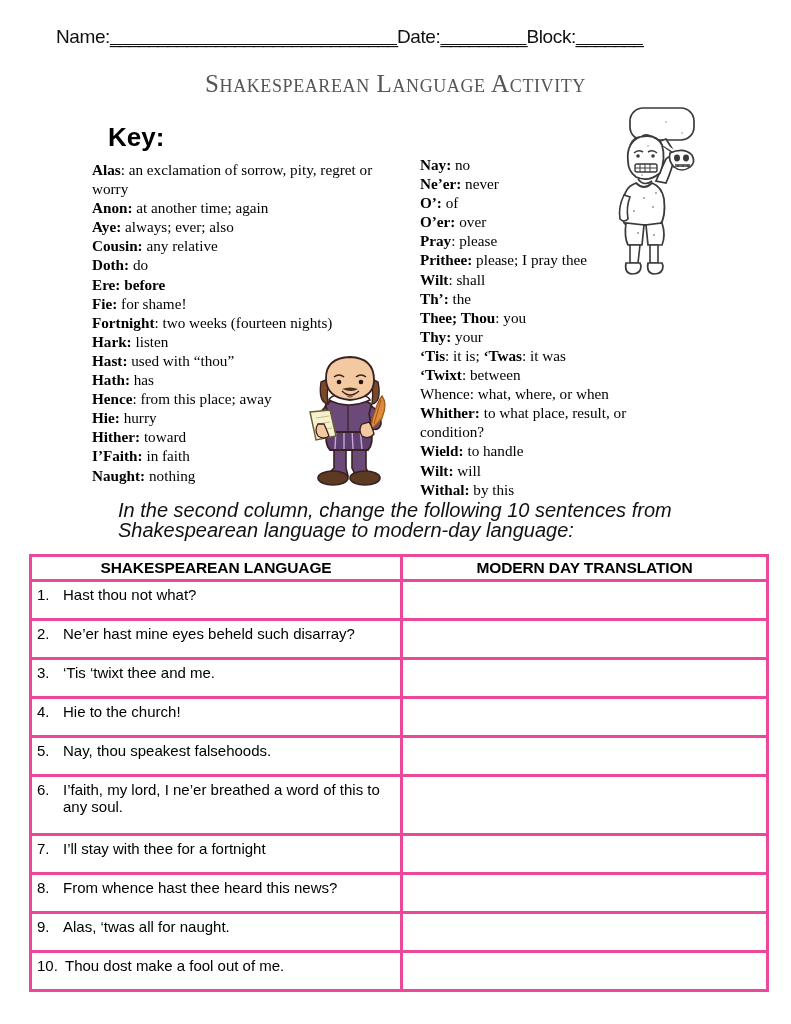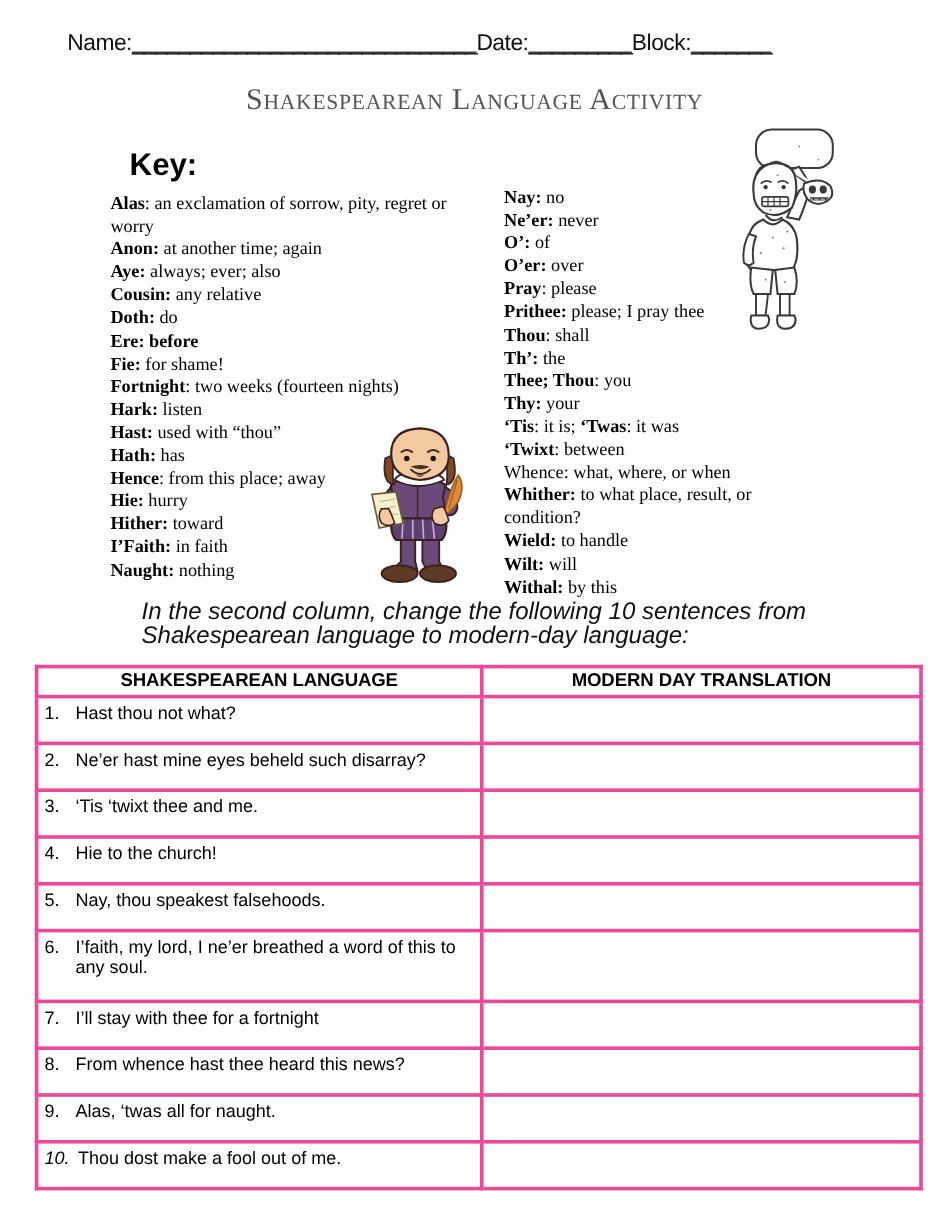--- a/index.html
+++ b/index.html
@@ -107,21 +107,21 @@
   }
   .col-a { width: 368px; }
   .col-b { width: 363px; }
 
   .cellrow { display: flex; padding: 4px 3px 4px 5px; }
   .num {
     width: 26px;
     flex: 0 0 26px;
     white-space: nowrap;
   }
-  .num.wide { width: 28px; flex: 0 0 28px; font-style: italic; }
+  .num.wide { width: 28px; flex: 0 0 28px; }
   .sent { flex: 1 1 auto; }
 
   
   .art-shakespeare {
     position: absolute;
     left: 296px;
     top: 352px;
     width: 104px;
     height: 136px;
   }
@@ -163,21 +163,21 @@
     <div class="key-entry"><span class="key-term">I’Faith:</span><span> in faith</span></div>
     <div class="key-entry"><span class="key-term">Naught:</span><span> nothing</span></div>
   </div>
 <div class="key-col key-col-right" id="key-right">
     <div class="key-entry"><span class="key-term">Nay:</span><span> no</span></div>
     <div class="key-entry"><span class="key-term">Ne’er:</span><span> never</span></div>
     <div class="key-entry"><span class="key-term">O’:</span><span> of</span></div>
     <div class="key-entry"><span class="key-term">O’er:</span><span> over</span></div>
     <div class="key-entry"><span class="key-term">Pray</span><span>: please</span></div>
     <div class="key-entry"><span class="key-term">Prithee:</span><span> please; I pray thee</span></div>
-    <div class="key-entry"><span class="key-term">Thou</span><span>: shall</span></div>
+    <div class="key-entry"><span class="key-term">Wilt</span><span>: shall</span></div>
     <div class="key-entry"><span class="key-term">Th’:</span><span> the</span></div>
     <div class="key-entry"><span class="key-term">Thee; Thou</span><span>: you</span></div>
     <div class="key-entry"><span class="key-term">Thy:</span><span> your</span></div>
     <div class="key-entry"><span class="key-term">‘Tis</span><span>: it is;  </span><span class="key-term">‘Twas</span><span>: it was</span></div>
     <div class="key-entry"><span class="key-term">‘Twixt</span><span>: between</span></div>
     <div class="key-entry"><span>Whence: what, where, or when</span></div>
     <div class="key-entry"><span class="key-term">Whither:</span><span> to what place, result, or condition?</span></div>
     <div class="key-entry"><span class="key-term">Wield:</span><span> to handle</span></div>
     <div class="key-entry"><span class="key-term">Wilt:</span><span> will</span></div>
     <div class="key-entry"><span class="key-term">Withal:</span><span> by this</span></div>

